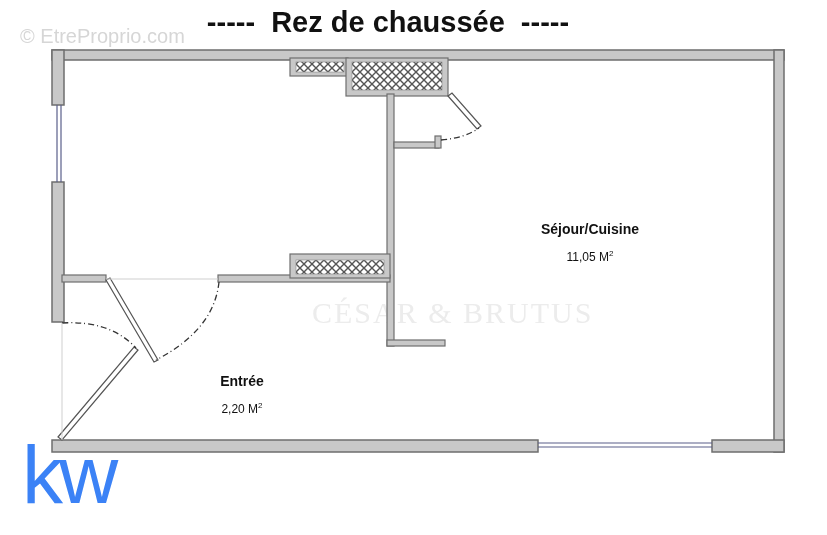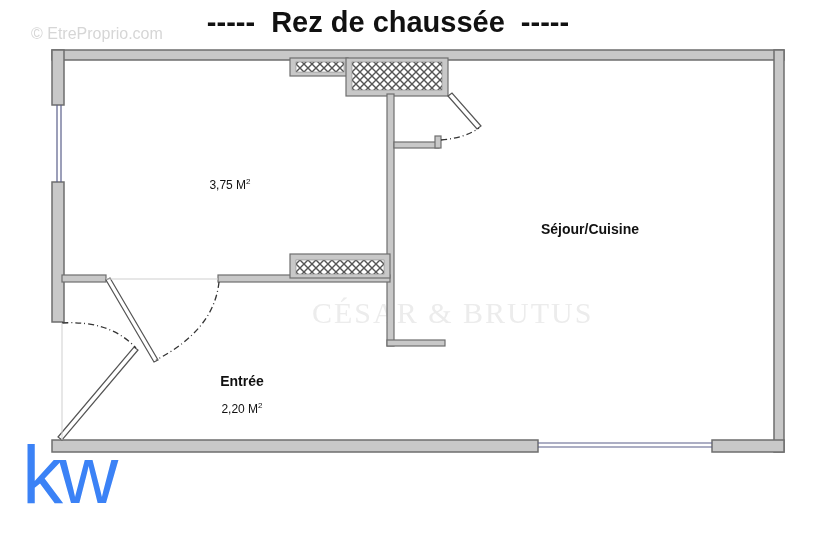--- a/index.html
+++ b/index.html
@@ -5,21 +5,21 @@
     html, body { margin: 0; padding: 0; background: #ffffff; }
     body { width: 827px; height: 535px; position: relative; overflow: hidden;
            font-family: "Liberation Sans", sans-serif; }
     .title {
       position: absolute; left: 0; top: 6px; width: 764px; text-align: center;
       font-family: "Liberation Sans", sans-serif; font-weight: bold; font-size: 29px;
       color: #111; letter-spacing: 0px; padding-left: 12px; box-sizing: border-box;
     }
     .title .dash { margin: 0 16px; }
     .watermark-top {
-      position: absolute; left: 31px; top: 25px; font-size: 16px; color: #d6d6d6;
+      position: absolute; left: 20px; top: 25px; font-size: 20px; color: #d6d6d6;
       font-family: "Liberation Sans", sans-serif;
     }
     .kw {
       position: absolute; left: 22px; top: 428px; font-size: 82px; font-weight: 300;
       color: #3b82f6; font-family: "Liberation Sans", sans-serif; letter-spacing: -4px;
     }
     svg#plan { position: absolute; left: 0; top: 0; }
     .label {
       position: absolute; font-family: "Liberation Sans", sans-serif; color: #111;
       text-align: center; white-space: nowrap;
@@ -115,23 +115,23 @@
     <path d="M441 140 Q465 138 479 128"></path>
     <path d="M219 282 Q214 330 156 360"></path>
     <path d="M62 323 Q110 320 136 348"></path>
   </g>
 
   <line x1="106" y1="279" x2="218" y2="279" stroke="#cfcfcf" stroke-width="1"></line>
   <line x1="62" y1="323" x2="62" y2="440" stroke="#cfcfcf" stroke-width="1"></line>
 </svg>
 
 <div class="label" style="left:160px; top:163px; width:140px;">
-  <span class="area"><span>3,75 M</span><sup>2</sup></span>
 </div>
 
 <div class="label" style="left:530px; top:221px; width:120px;text-align:center;">
   <span class="name">Séjour/Cuisine</span>
+  <span class="area" style="margin-top:12px;"><span>11,05 M</span><sup>2</sup></span>
 </div>
 
 <div class="label" style="left:202px; top:373px; width:80px;">
   <span class="name">Entrée</span>
   <span class="area" style="margin-top:12px;"><span>2,20 M</span><sup>2</sup></span>
 </div>
 
 </body></html>

